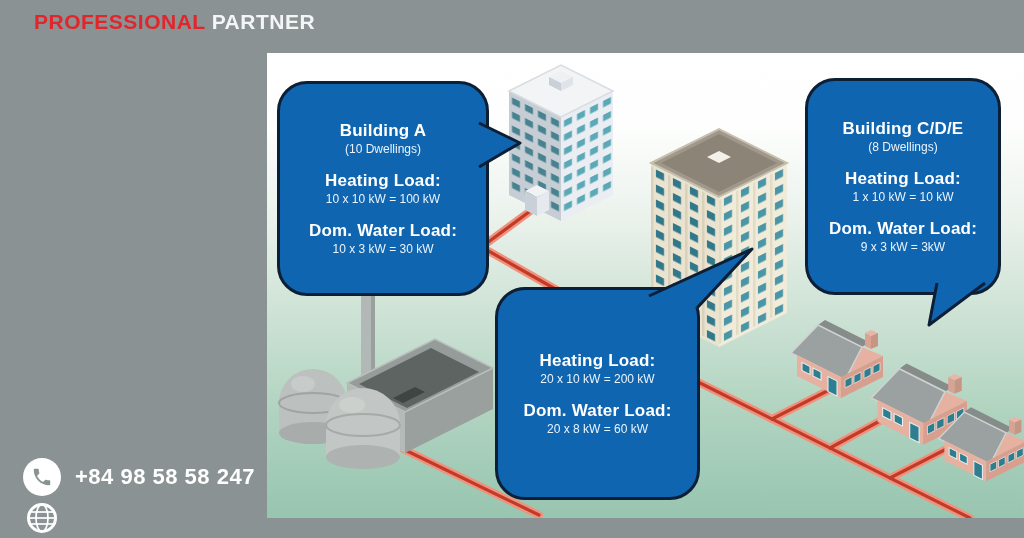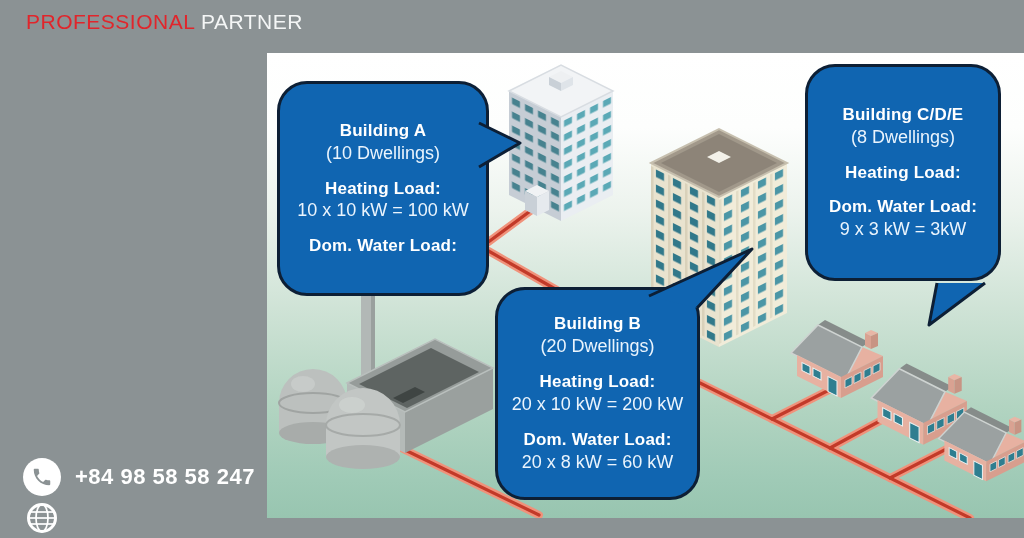--- a/index.html
+++ b/index.html
@@ -3,21 +3,21 @@
 <meta charset="utf-8">
 <style>
   html,body{margin:0;padding:0;}
   body{
     width:1024px;height:538px;position:relative;overflow:hidden;
     background:#8b9294;
     font-family:"Liberation Sans","DejaVu Sans",sans-serif;
     -webkit-font-smoothing:antialiased;
   }
   
-  .brand{position:absolute;left:26px;top:10px;font-size:21px;font-weight:400;letter-spacing:.5px;}
+  .brand{position:absolute;left:34px;top:10px;font-size:21px;font-weight:700;letter-spacing:.5px;}
   .brand .red{color:#e1252b;}
   .brand .white{color:#f4f6f6;}
   
   .contact-row{position:absolute;display:flex;align-items:center;gap:14px;}
   .contact-row.phone{left:23px;top:458px;}
   .contact-row.web{left:25px;top:501px;}
   .icon-circle{width:38px;height:38px;border-radius:50%;background:#ffffff;display:flex;align-items:center;justify-content:center;flex:0 0 auto;}
   .icon-circle.small{width:34px;height:34px;background:transparent;}
   .contact-text{color:#ffffff;font-weight:700;font-size:22px;letter-spacing:.5px;}
   .contact-text.web-text{font-size:20px;}
@@ -31,24 +31,24 @@
   
   .bubble{
     position:absolute;z-index:6;box-sizing:border-box;
     background:#1065b1;border:3px solid #0d1f35;border-radius:30px;
     color:#ffffff;text-align:center;
     display:flex;flex-direction:column;justify-content:center;gap:13px;
     padding:10px 6px;
   }
   .bubble .sec{line-height:1.28;}
   .bubble .b{font-weight:700;font-size:17px;letter-spacing:.2px;}
-  .bubble .r{font-weight:400;font-size:18px;color:#eaf4fd;}
+  .bubble .r{font-weight:400;font-size:12px;color:#eaf4fd;}
   .bubble-a{left:10px;top:28px;width:212px;height:215px;}
   .bubble-b{left:228px;top:234px;width:205px;height:213px;}
-  .bubble-c{left:538px;top:11px;width:196px;height:217px;}
+  .bubble-c{left:538px;top:25px;width:196px;height:217px;}
 </style>
 </head>
 <body>
 
 <div class="brand">
   <span class="red">PROFESSIONAL</span>
   <span class="white">PARTNER</span>
 </div>
 
 <div class="contact-row phone">
@@ -208,45 +208,43 @@
     <div class="sec">
       <div class="b">Building A</div>
       <div class="r">(10 Dwellings)</div>
     </div>
     <div class="sec">
       <div class="b">Heating Load:</div>
       <div class="r">10 x 10 kW = 100 kW</div>
     </div>
     <div class="sec">
       <div class="b">Dom. Water Load:</div>
+      <div class="r">10 x 3 kW = 30 kW</div>
     </div>
   </div>
 
   <div class="bubble bubble-b">
-    <div class="sec">
-      <div class="b">Building B</div>
-      <div class="r">(20 Dwellings)</div>
-    </div>
     <div class="sec">
       <div class="b">Heating Load:</div>
       <div class="r">20 x 10 kW = 200 kW</div>
     </div>
     <div class="sec">
       <div class="b">Dom. Water Load:</div>
       <div class="r">20 x 8 kW = 60 kW</div>
     </div>
   </div>
 
   <div class="bubble bubble-c">
     <div class="sec">
       <div class="b">Building C/D/E</div>
       <div class="r">(8 Dwellings)</div>
     </div>
     <div class="sec">
       <div class="b">Heating Load:</div>
+      <div class="r">1 x 10 kW = 10 kW</div>
     </div>
     <div class="sec">
       <div class="b">Dom. Water Load:</div>
       <div class="r">9 x 3 kW = 3kW</div>
     </div>
   </div>
 
   <svg class="pointers" width="757" height="465" viewBox="0 0 757 465">
     <path d="M212,70 L253,90 L212,114" fill="#1065b1" stroke="#0d1f35" stroke-width="3" stroke-linejoin="round"></path>
     <path d="M382,243 L485,196 L430,255" fill="#1065b1" stroke="#0d1f35" stroke-width="3" stroke-linejoin="round"></path>

